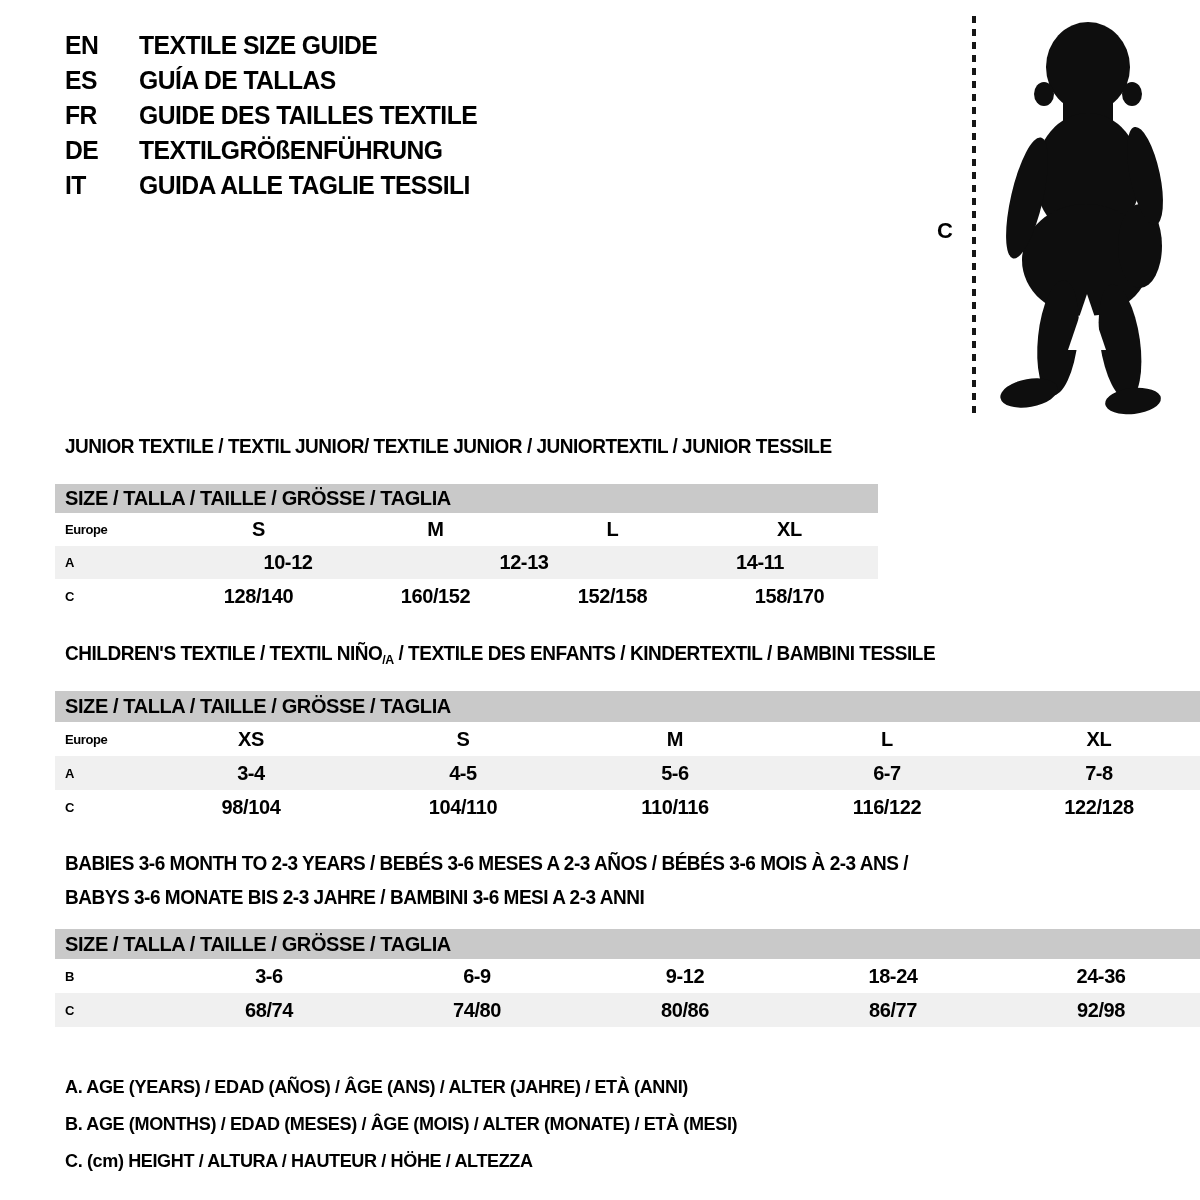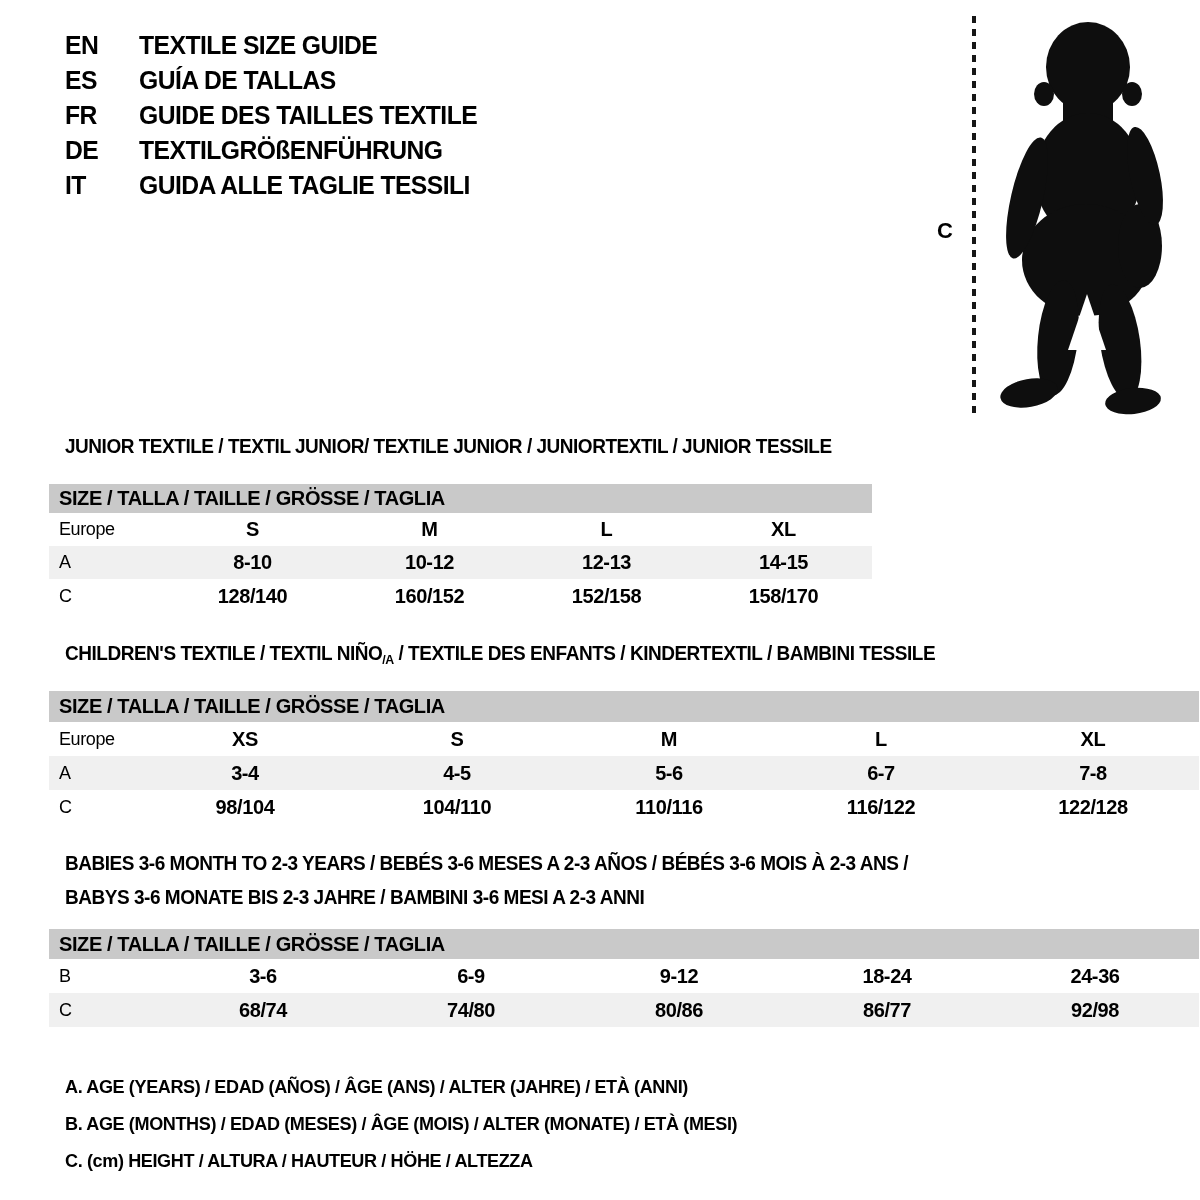--- a/index.html
+++ b/index.html
@@ -21,28 +21,28 @@
     background:repeating-linear-gradient(to bottom,#161616 0 7px, transparent 7px 13px);
   }
   .c-label { position:absolute; left:912px; top:218px; font-size:22px; font-weight:bold; }
   .baby-svg { position:absolute; left:960px; top:18px; width:205px; height:400px; }
 
   
   .sec-title { position:absolute; left:40px; font-size:20px; font-weight:bold; letter-spacing:-0.5px; line-height:28px; }
   .sec-title sub { font-size:13px; vertical-align:-4px; }
 
   
-  .size-table { position:absolute; left:24px; }
+  .size-table { position:absolute; left:30px; }
   .tbl-head {
     background:#c9c9c9; font-size:20px; font-weight:bold; letter-spacing:-0.4px;
     display:flex; align-items:center; padding-left:10px; box-sizing:border-box;
   }
   .row  { display:flex; }
   .row.gray { background:#f0f0f0; }
-  .lbl  { padding-left:10px; box-sizing:border-box; font-weight:normal; font-size:18px;
+  .lbl  { padding-left:10px; box-sizing:border-box; font-weight:bold; font-size:13px;
           display:flex; align-items:center; letter-spacing:-0.4px; }
   .cell { flex:1; font-weight:bold; font-size:20px; display:flex; align-items:center;
           justify-content:center; letter-spacing:-0.4px; }
 
   .t1 { width:823px; }  .t1 .lbl { width:115px; }
   .t2 { width:1150px; } .t2 .lbl { width:90px; }
   .t3 { width:1150px; } .t3 .lbl { width:110px; }
   .h29 { height:29px; } .h30 { height:30px; } .h31 { height:31px; }
   .h33 { height:33px; } .h34 { height:34px; }
 
@@ -107,24 +107,23 @@
     <div class="tbl-head h29">SIZE / TALLA / TAILLE / GRÖSSE / TAGLIA</div>
     <div class="row h33">
       <div class="lbl">Europe</div>
       <div class="cell">S</div>
       <div class="cell">M</div>
       <div class="cell">L</div>
       <div class="cell">XL</div>
     </div>
     <div class="row h33 gray">
       <div class="lbl">A</div>
-      <div class="cell">8-10</div>
       <div class="cell">10-12</div>
       <div class="cell">12-13</div>
-      <div class="cell">14-15</div>
+      <div class="cell">14-11</div>
     </div>
     <div class="row h34">
       <div class="lbl">C</div>
       <div class="cell">128/140</div>
       <div class="cell">160/152</div>
       <div class="cell">152/158</div>
       <div class="cell">158/170</div>
     </div>
   </div>
 

